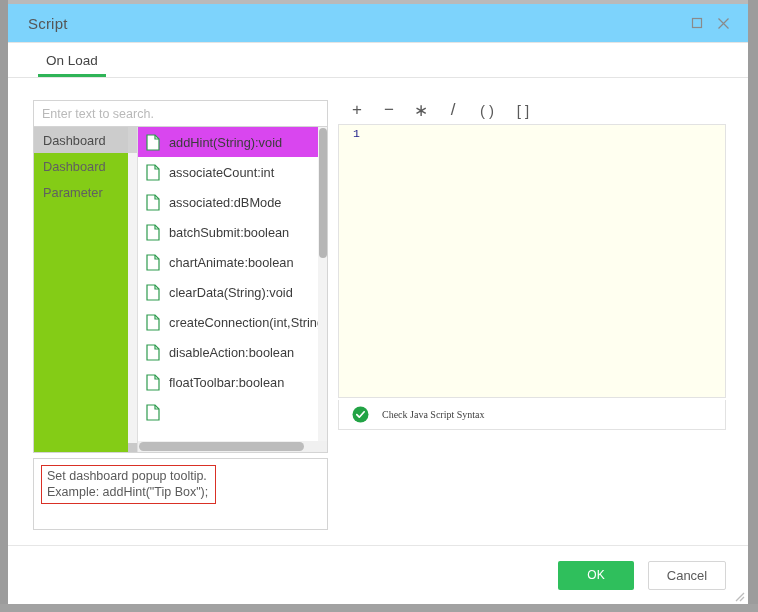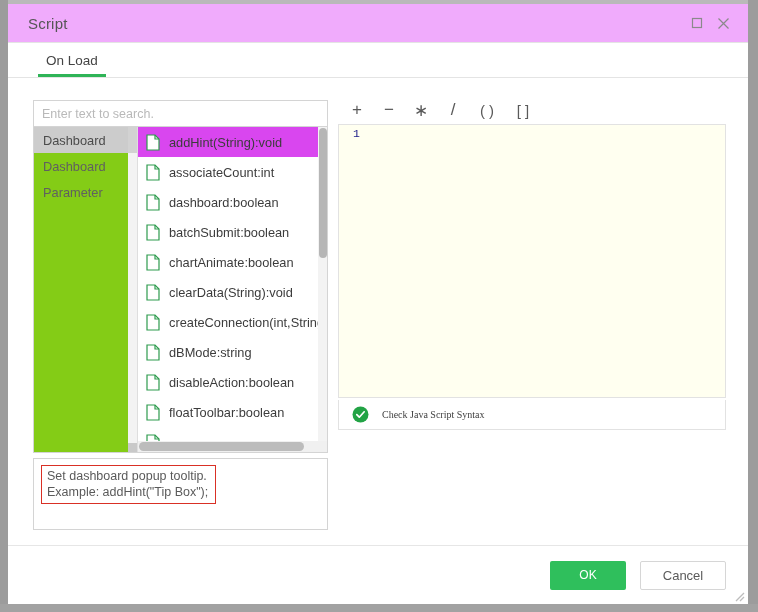--- a/index.html
+++ b/index.html
@@ -66,21 +66,21 @@
   }
 
   
   #titlebar {
     height: 38px;
     min-height: 38px;
     border-bottom: 1px solid #e4e4e4;
     display: flex;
     align-items: center;
     padding: 0 12px 0 20px;
-    background: #f0abfc;
+    background: #7dd3fc;
     position: relative;
   }
   #dialog-title {
     font-size: 15px;
     color: #555555;
     letter-spacing: 0.2px;
     flex: 1;
   }
   .win-btn {
     width: 26px;
@@ -426,21 +426,21 @@
     height: 29px;
     background: #2fbf5c;
     color: #ffffff;
     font-size: 12px;
     border: none;
     border-radius: 2px;
     cursor: pointer;
     font-family: "Liberation Sans", sans-serif;
   }
   #btn-cancel {
-    width: 86px;
+    width: 78px;
     height: 29px;
     background: #ffffff;
     color: #5a5a5a;
     font-size: 13px;
     border: 1px solid #d6d6d6;
     border-radius: 2px;
     cursor: pointer;
     font-family: "Liberation Sans", sans-serif;
   }
   #resize-grip {
@@ -522,21 +522,21 @@
                 <path d="M1 1 H9 L13 5 V16 H1 Z" fill="#ffffff" stroke="#2e9b4e" stroke-width="1.2"></path>
                 <path d="M9 1 V5 H13" fill="none" stroke="#2e9b4e" stroke-width="1.2"></path>
               </svg>
               <span>associateCount:int</span>
             </div>
             <div class="member-item">
               <svg class="doc-icon" viewBox="0 0 14 17">
                 <path d="M1 1 H9 L13 5 V16 H1 Z" fill="#ffffff" stroke="#2e9b4e" stroke-width="1.2"></path>
                 <path d="M9 1 V5 H13" fill="none" stroke="#2e9b4e" stroke-width="1.2"></path>
               </svg>
-              <span>dashboard:boolean</span>
+              <span>associated:dBMode</span>
             </div>
             <div class="member-item">
               <svg class="doc-icon" viewBox="0 0 14 17">
                 <path d="M1 1 H9 L13 5 V16 H1 Z" fill="#ffffff" stroke="#2e9b4e" stroke-width="1.2"></path>
                 <path d="M9 1 V5 H13" fill="none" stroke="#2e9b4e" stroke-width="1.2"></path>
               </svg>
               <span>batchSubmit:boolean</span>
             </div>
             <div class="member-item">
               <svg class="doc-icon" viewBox="0 0 14 17">
@@ -551,27 +551,20 @@
                 <path d="M9 1 V5 H13" fill="none" stroke="#2e9b4e" stroke-width="1.2"></path>
               </svg>
               <span>clearData(String):void</span>
             </div>
             <div class="member-item">
               <svg class="doc-icon" viewBox="0 0 14 17">
                 <path d="M1 1 H9 L13 5 V16 H1 Z" fill="#ffffff" stroke="#2e9b4e" stroke-width="1.2"></path>
                 <path d="M9 1 V5 H13" fill="none" stroke="#2e9b4e" stroke-width="1.2"></path>
               </svg>
               <span>createConnection(int,String):</span>
-            </div>
-            <div class="member-item">
-              <svg class="doc-icon" viewBox="0 0 14 17">
-                <path d="M1 1 H9 L13 5 V16 H1 Z" fill="#ffffff" stroke="#2e9b4e" stroke-width="1.2"></path>
-                <path d="M9 1 V5 H13" fill="none" stroke="#2e9b4e" stroke-width="1.2"></path>
-              </svg>
-              <span>dBMode:string</span>
             </div>
             <div class="member-item">
               <svg class="doc-icon" viewBox="0 0 14 17">
                 <path d="M1 1 H9 L13 5 V16 H1 Z" fill="#ffffff" stroke="#2e9b4e" stroke-width="1.2"></path>
                 <path d="M9 1 V5 H13" fill="none" stroke="#2e9b4e" stroke-width="1.2"></path>
               </svg>
               <span>disableAction:boolean</span>
             </div>
             <div class="member-item">
               <svg class="doc-icon" viewBox="0 0 14 17">

